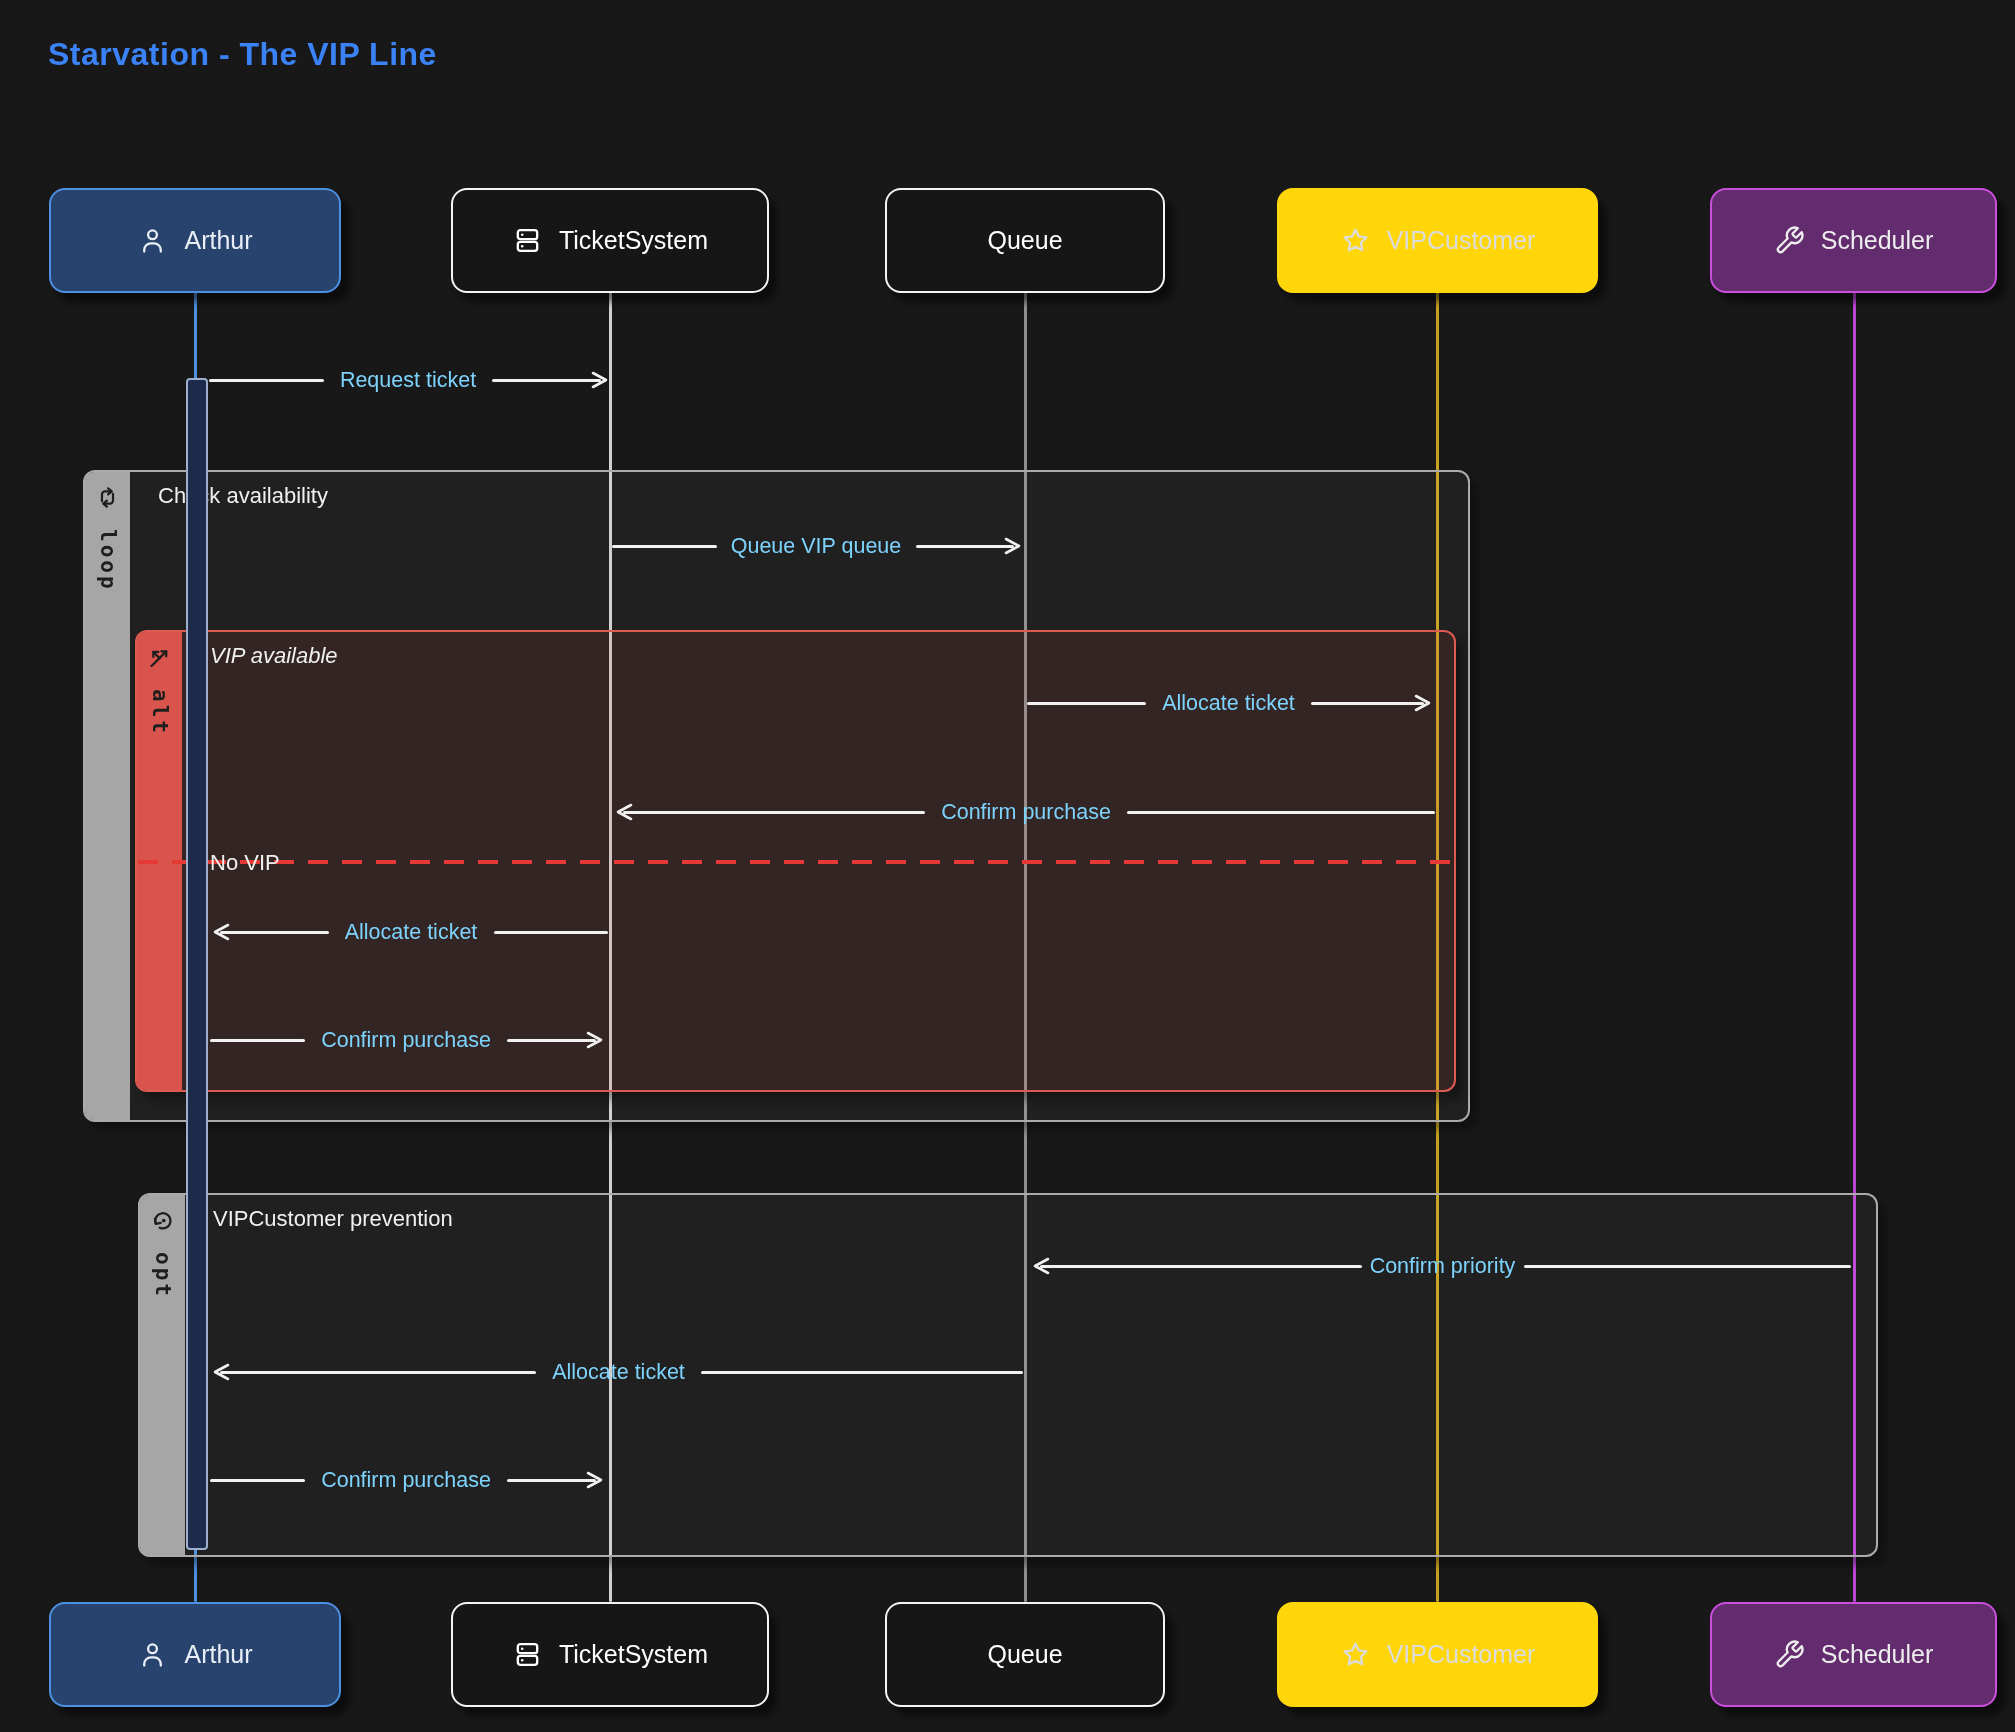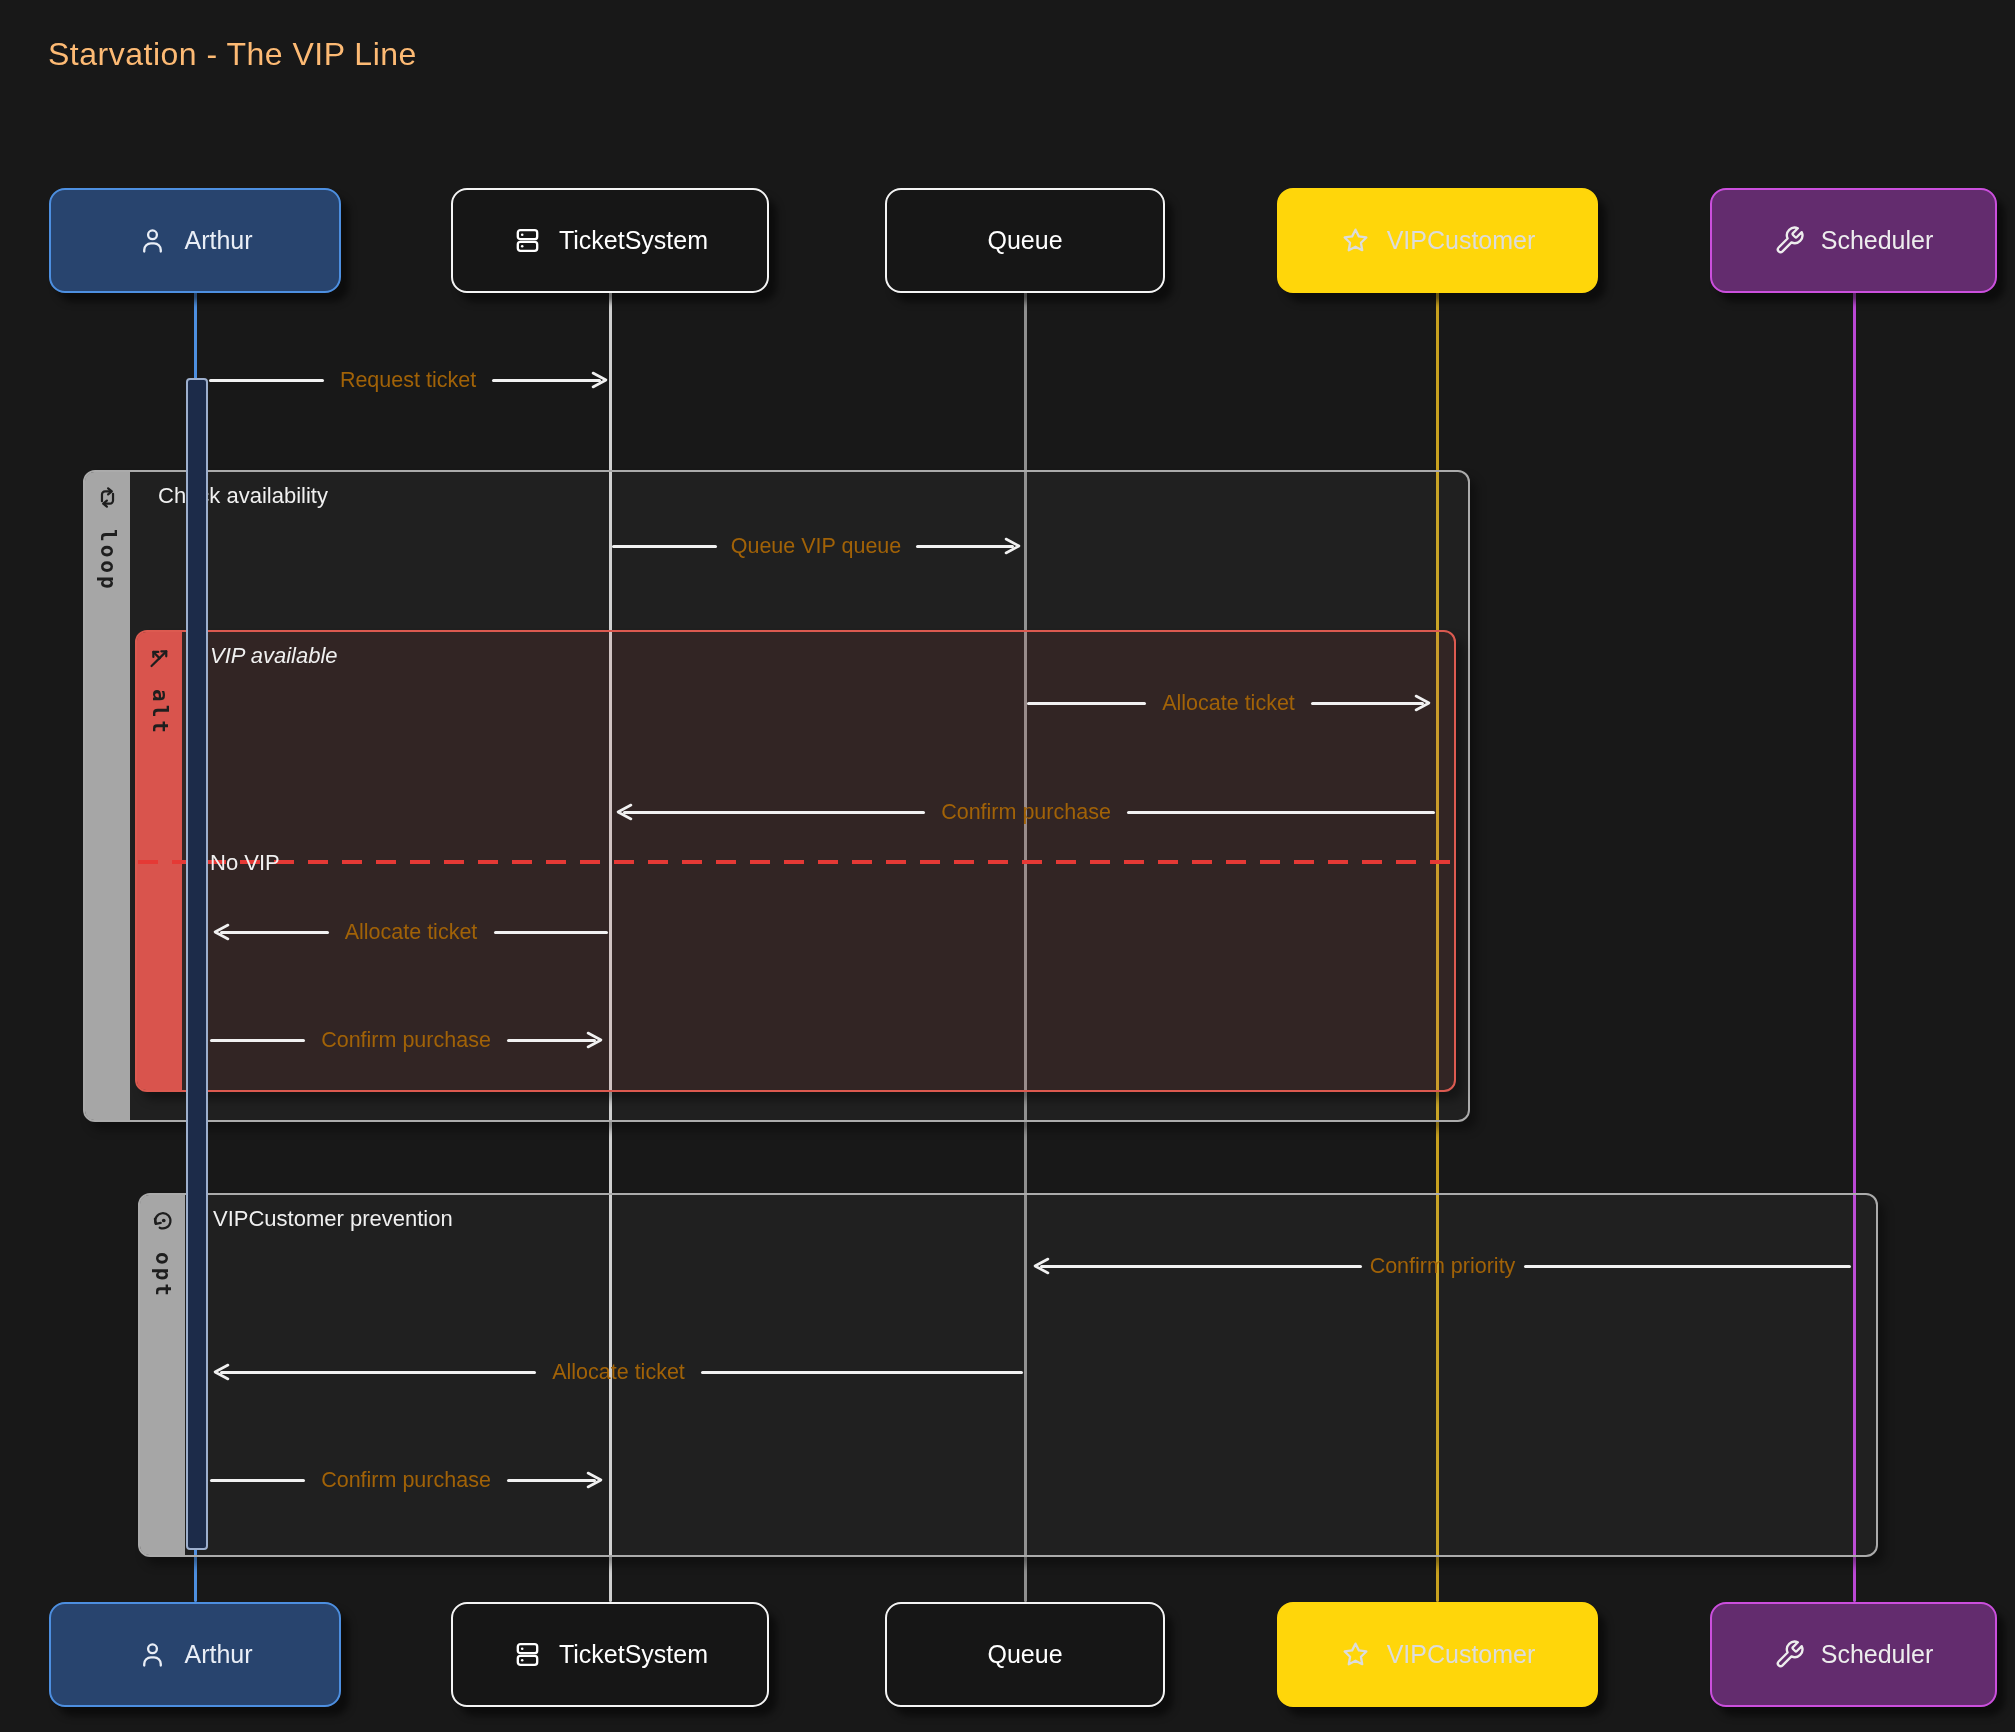--- a/index.html
+++ b/index.html
@@ -4,21 +4,21 @@
 <style>
   html,body { margin:0; padding:0; }
   body {
     width:2015px; height:1732px; position:relative; overflow:hidden;
     background:#181818;
     font-family:"Liberation Sans", sans-serif;
   }
   #canvas { position:absolute; inset:0; }
   #page-title {
     position:absolute; left:48px; top:36px; margin:0;
-    font-size:32px; font-weight:normal; color:#fdba74; letter-spacing:0.5px;text-align:center;
+    font-size:32px; font-weight:bold; color:#3b82f6; letter-spacing:0.5px;text-align:center;
   }
   .lifeline { position:absolute; width:3px; border-radius:2px; z-index:1; }
   .frame {
     position:absolute; border:2.5px solid; border-radius:12px;
     box-sizing:border-box; z-index:2;
     box-shadow:7px 8px 10px rgba(0,0,0,0.35);
   }
   .frame-strip {
     position:absolute; left:0; top:0; bottom:0; width:45px;
     border-radius:9px 0 0 9px; box-sizing:border-box;
@@ -35,21 +35,21 @@
     position:absolute; color:#f0f0f0; font-size:22px; z-index:4; white-space:nowrap;
   }
   .divider { position:absolute; height:3.5px; z-index:4; }
   .activation {
     position:absolute; border:2px solid #9dafcd; background:#1c2b49;
     border-radius:4px; box-sizing:border-box; z-index:5;
   }
   .msg-line { position:absolute; height:3px; background:#f1f1f1; border-radius:2px; z-index:6; }
   .msg-label {
     position:absolute; transform:translate(-50%,-50%);
-    color:#a16207; font-size:21.5px; white-space:nowrap; z-index:7;
+    color:#7dd3fc; font-size:21.5px; white-space:nowrap; z-index:7;
   }
   .arrowhead { position:absolute; width:22px; height:22px; z-index:6; }
   .arrowhead svg { width:22px; height:22px; display:block; }
   .arrowhead path { stroke:#f1f1f1; stroke-width:2.6; fill:none; stroke-linecap:round; stroke-linejoin:round; }
   .actor-box {
     position:absolute; display:flex; align-items:center; justify-content:center;
     gap:16px; border-radius:16px; border:2.5px solid; box-sizing:border-box;
     font-size:25px; z-index:8;
     box-shadow:8px 9px 7px rgba(0,0,0,0.5);
   }

